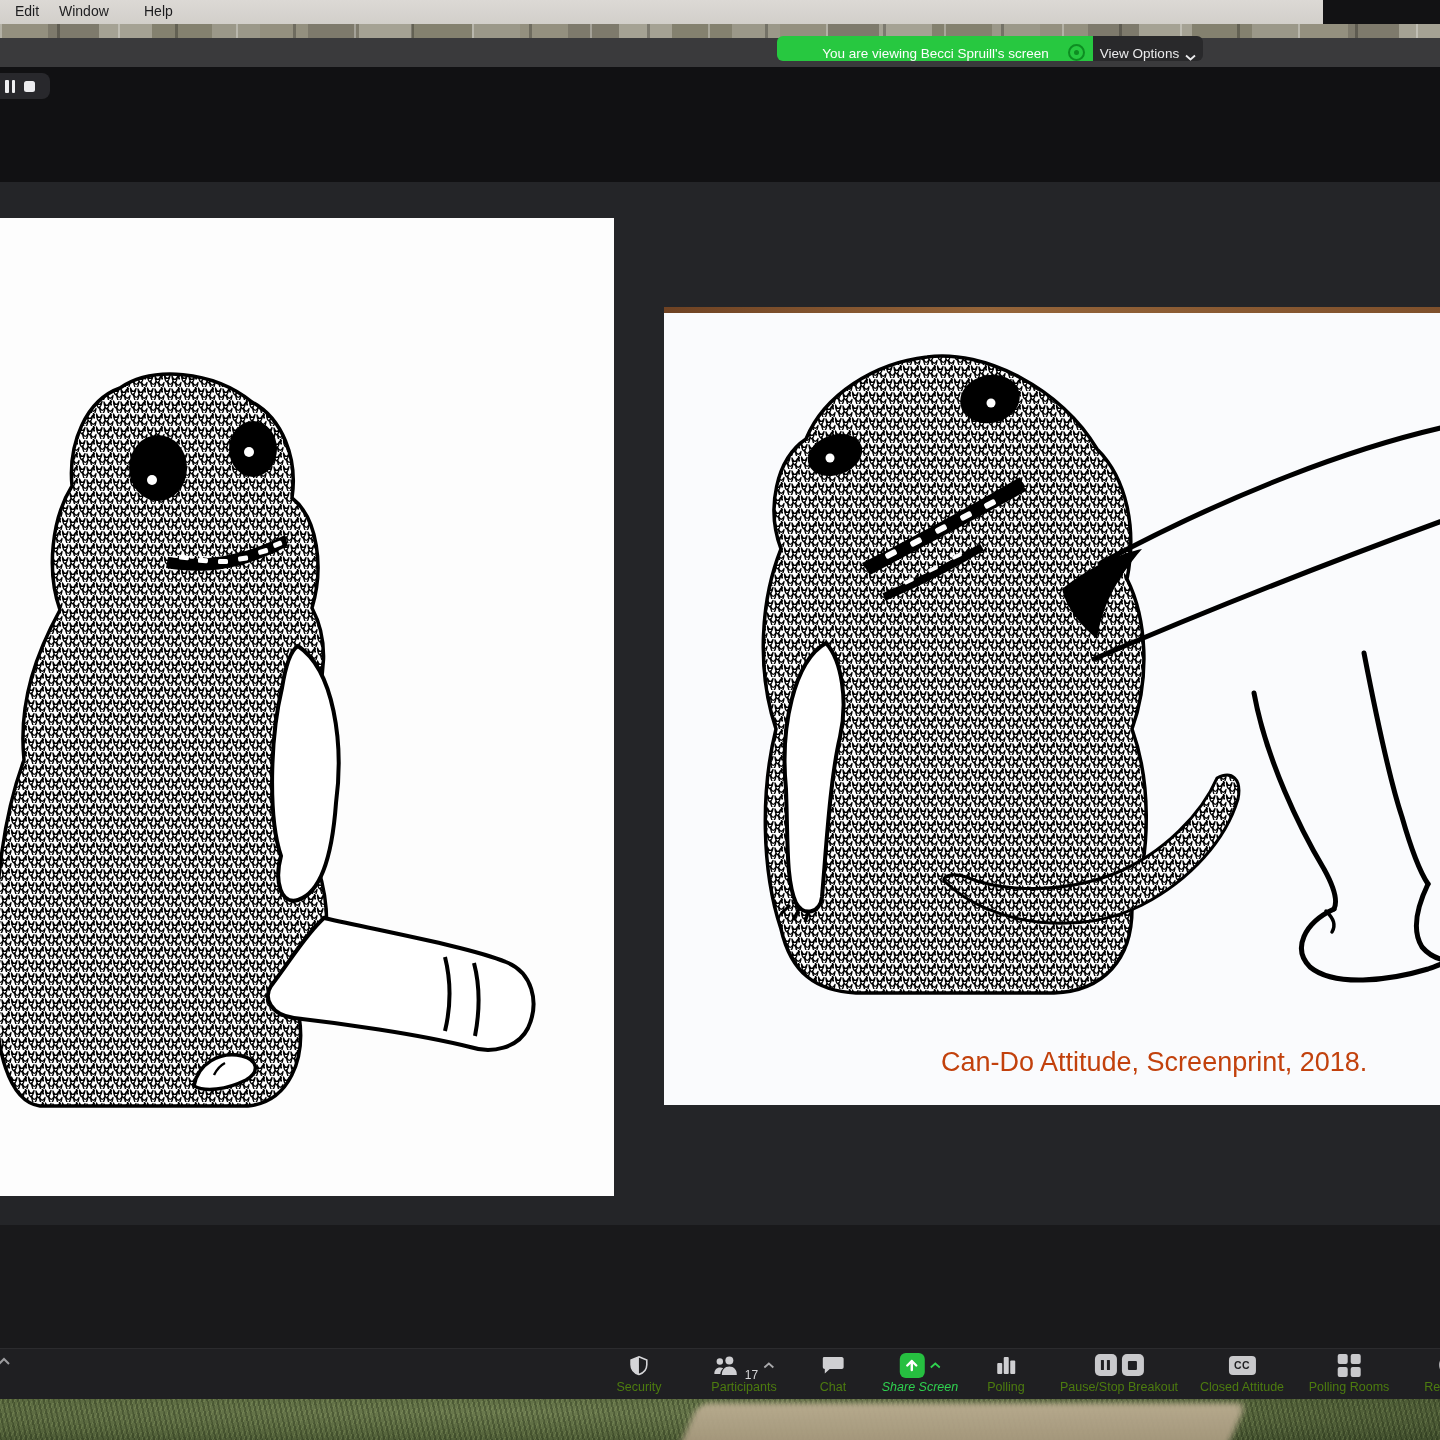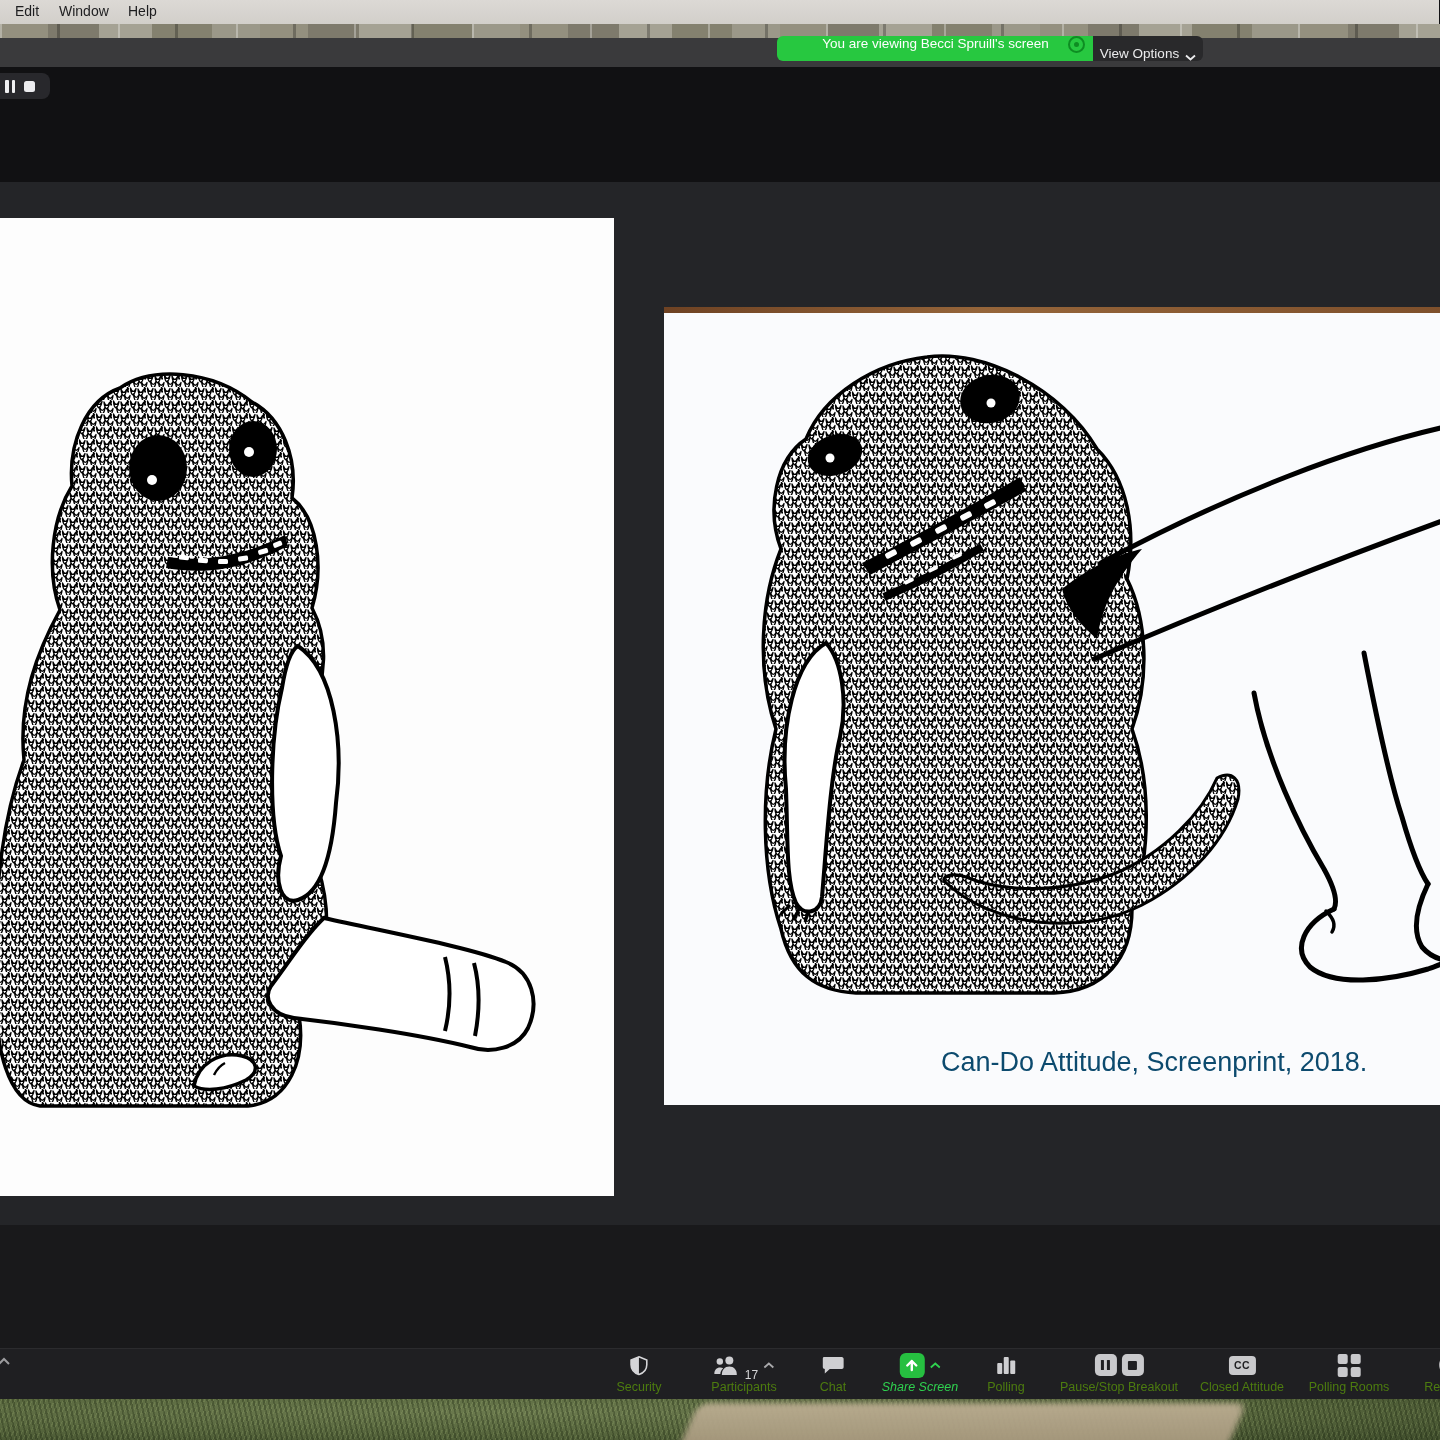--- a/index.html
+++ b/index.html
@@ -1,36 +1,36 @@
 <!DOCTYPE html>
 <html><head>
 <meta charset="utf-8">
 <style>
   html,body{margin:0;padding:0;}
   body{width:1440px;height:1440px;position:relative;overflow:hidden;background:#121214;
        font-family:"Liberation Sans",sans-serif;}
   .abs{position:absolute;}
 
   
-  .menubar{left:0;top:0;width:1439px;height:24px;background:linear-gradient(#dcd9d5,#d2cfca);}
+  .menubar{left:0;top:0;width:1323px;height:24px;background:linear-gradient(#dcd9d5,#d2cfca);}
   .menubar span{position:absolute;top:3px;font-size:14px;color:#1d1d1f;}
 
   
   .stone{left:0;top:24px;width:1440px;height:14px;
     background:
       repeating-linear-gradient(90deg, rgba(255,255,255,.30) 0 2px, rgba(0,0,0,0) 2px 57px, rgba(0,0,0,.25) 57px 60px, rgba(0,0,0,0) 60px 118px),
       repeating-linear-gradient(90deg, #94907f 0 48px, #7e7a6c 48px 99px, #a5a294 99px 152px, #84816f 152px 212px, #9b9889 212px 260px),
       linear-gradient(#b2afa2,#7e7b6e);}
 
   
   .chrome{left:0;top:38px;width:1440px;height:29px;background:#3a3a3c;}
 
   
   .banner{left:777px;top:36px;height:25px;width:316px;background:#27c840;border-radius:6px 0 0 6px;
-          display:flex;align-items:flex-start;}
+          display:flex;align-items:flex-end;}
   .banner .txt{flex:1;text-align:center;font-size:13.5px;color:#fdfefd;padding-left:26px;}
   .banner .ring{width:13px;height:13px;border:2px solid #0e8d22;border-radius:50%;margin-right:8px;
                 display:flex;align-items:center;justify-content:center;}
   .banner .ring i{width:5px;height:5px;background:#0e8d22;border-radius:50%;}
   .viewopts{left:1093px;top:36px;height:25px;width:110px;background:#29292b;border-radius:0 6px 6px 0;
             display:flex;align-items:flex-end;justify-content:center;gap:6px;color:#ebebed;font-size:13.5px;}
 
   
   .blackband{left:0;top:67px;width:1440px;height:115px;background:#111113;}
   .slidearea{left:0;top:182px;width:1440px;height:1043px;background:#242528;}
@@ -41,21 +41,21 @@
   .pauseicon{display:flex;gap:3px;}
   .pauseicon i{width:3.5px;height:13px;background:#f0f0f2;border-radius:1px;}
   .stopicon{width:11px;height:11px;background:#ececef;border-radius:2.5px;}
 
   
   .panel{background:#fdfdfd;position:absolute;}
   .panelL{left:-24px;top:218px;width:638px;height:978px;}
   .panelR{left:664px;top:307px;width:800px;height:798px;background:#fafbfd;}
   .woodedge{position:absolute;left:0;top:0;width:100%;height:6px;
             background:linear-gradient(90deg,#6e4223,#95653a 40%,#7d4f2b);}
-  .caption{position:absolute;font-size:27px;color:#0c4a6e;white-space:nowrap;}
+  .caption{position:absolute;font-size:27px;color:#c2410c;white-space:nowrap;}
   .capL{left:112px;top:925px;}
   .capR{left:277px;top:740px;}
   svg.art{position:absolute;left:0;top:0;}
 
   
   .gap{left:0;top:1225px;width:1440px;height:123px;background:#19191b;}
   .toolbar{left:0;top:1348px;width:1440px;height:51px;background:#1f1f22;border-top:1px solid #2b2b2e;box-sizing:border-box;}
   .titem{position:absolute;top:1353px;display:flex;flex-direction:column;align-items:center;gap:3px;transform:translateX(-50%);}
   .titem .irow{height:24px;display:flex;align-items:center;gap:5px;}
   .titem .lbl{font-size:12.5px;color:#4d7c0f;white-space:nowrap;}
@@ -81,21 +81,21 @@
       radial-gradient(ellipse at 35% 30%, #6b7a4e, #57663d 55%, #3f4d2c);}
   .path{position:absolute;left:688px;top:4px;width:548px;height:48px;background:linear-gradient(#bcae92,#a3957a);
         transform:skewX(-24deg);border-radius:10px;filter:blur(3px);opacity:.95;}
 </style>
 </head>
 <body>
 
 <div class="abs menubar">
   <span style="left:15px">Edit</span>
   <span style="left:59px">Window</span>
-  <span style="left:128px">Help</span>
+  <span style="left:144px">Help</span>
 </div>
 
 <div class="abs stone"></div>
 
 <div class="abs chrome"></div>
 
 <div class="abs banner">
   <span class="txt">You are viewing Becci Spruill's screen</span>
   <span class="ring">
       <i></i>

